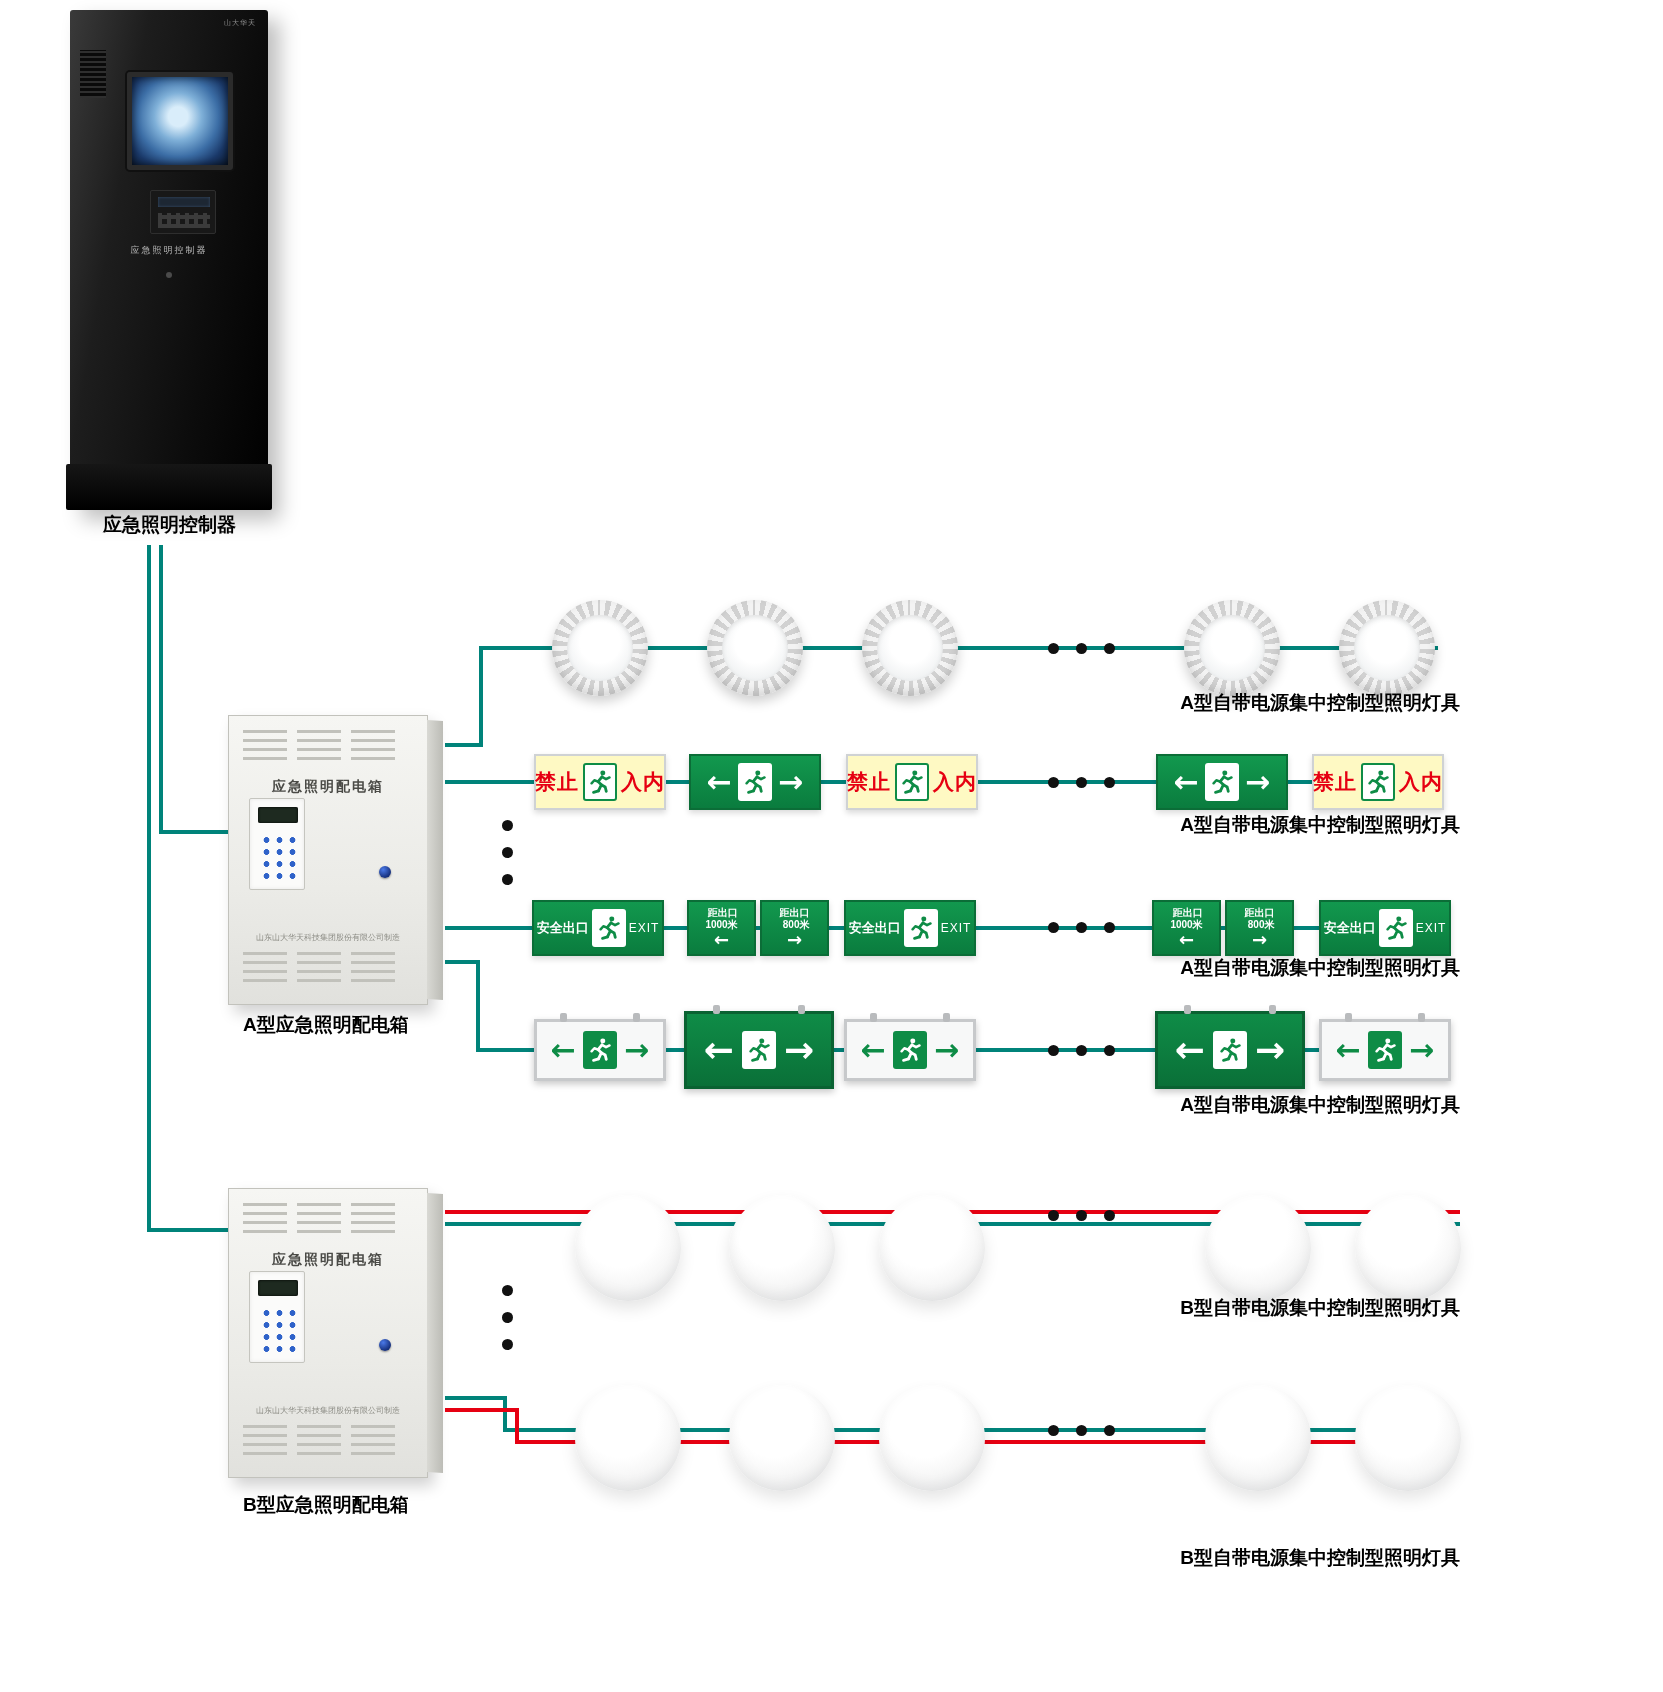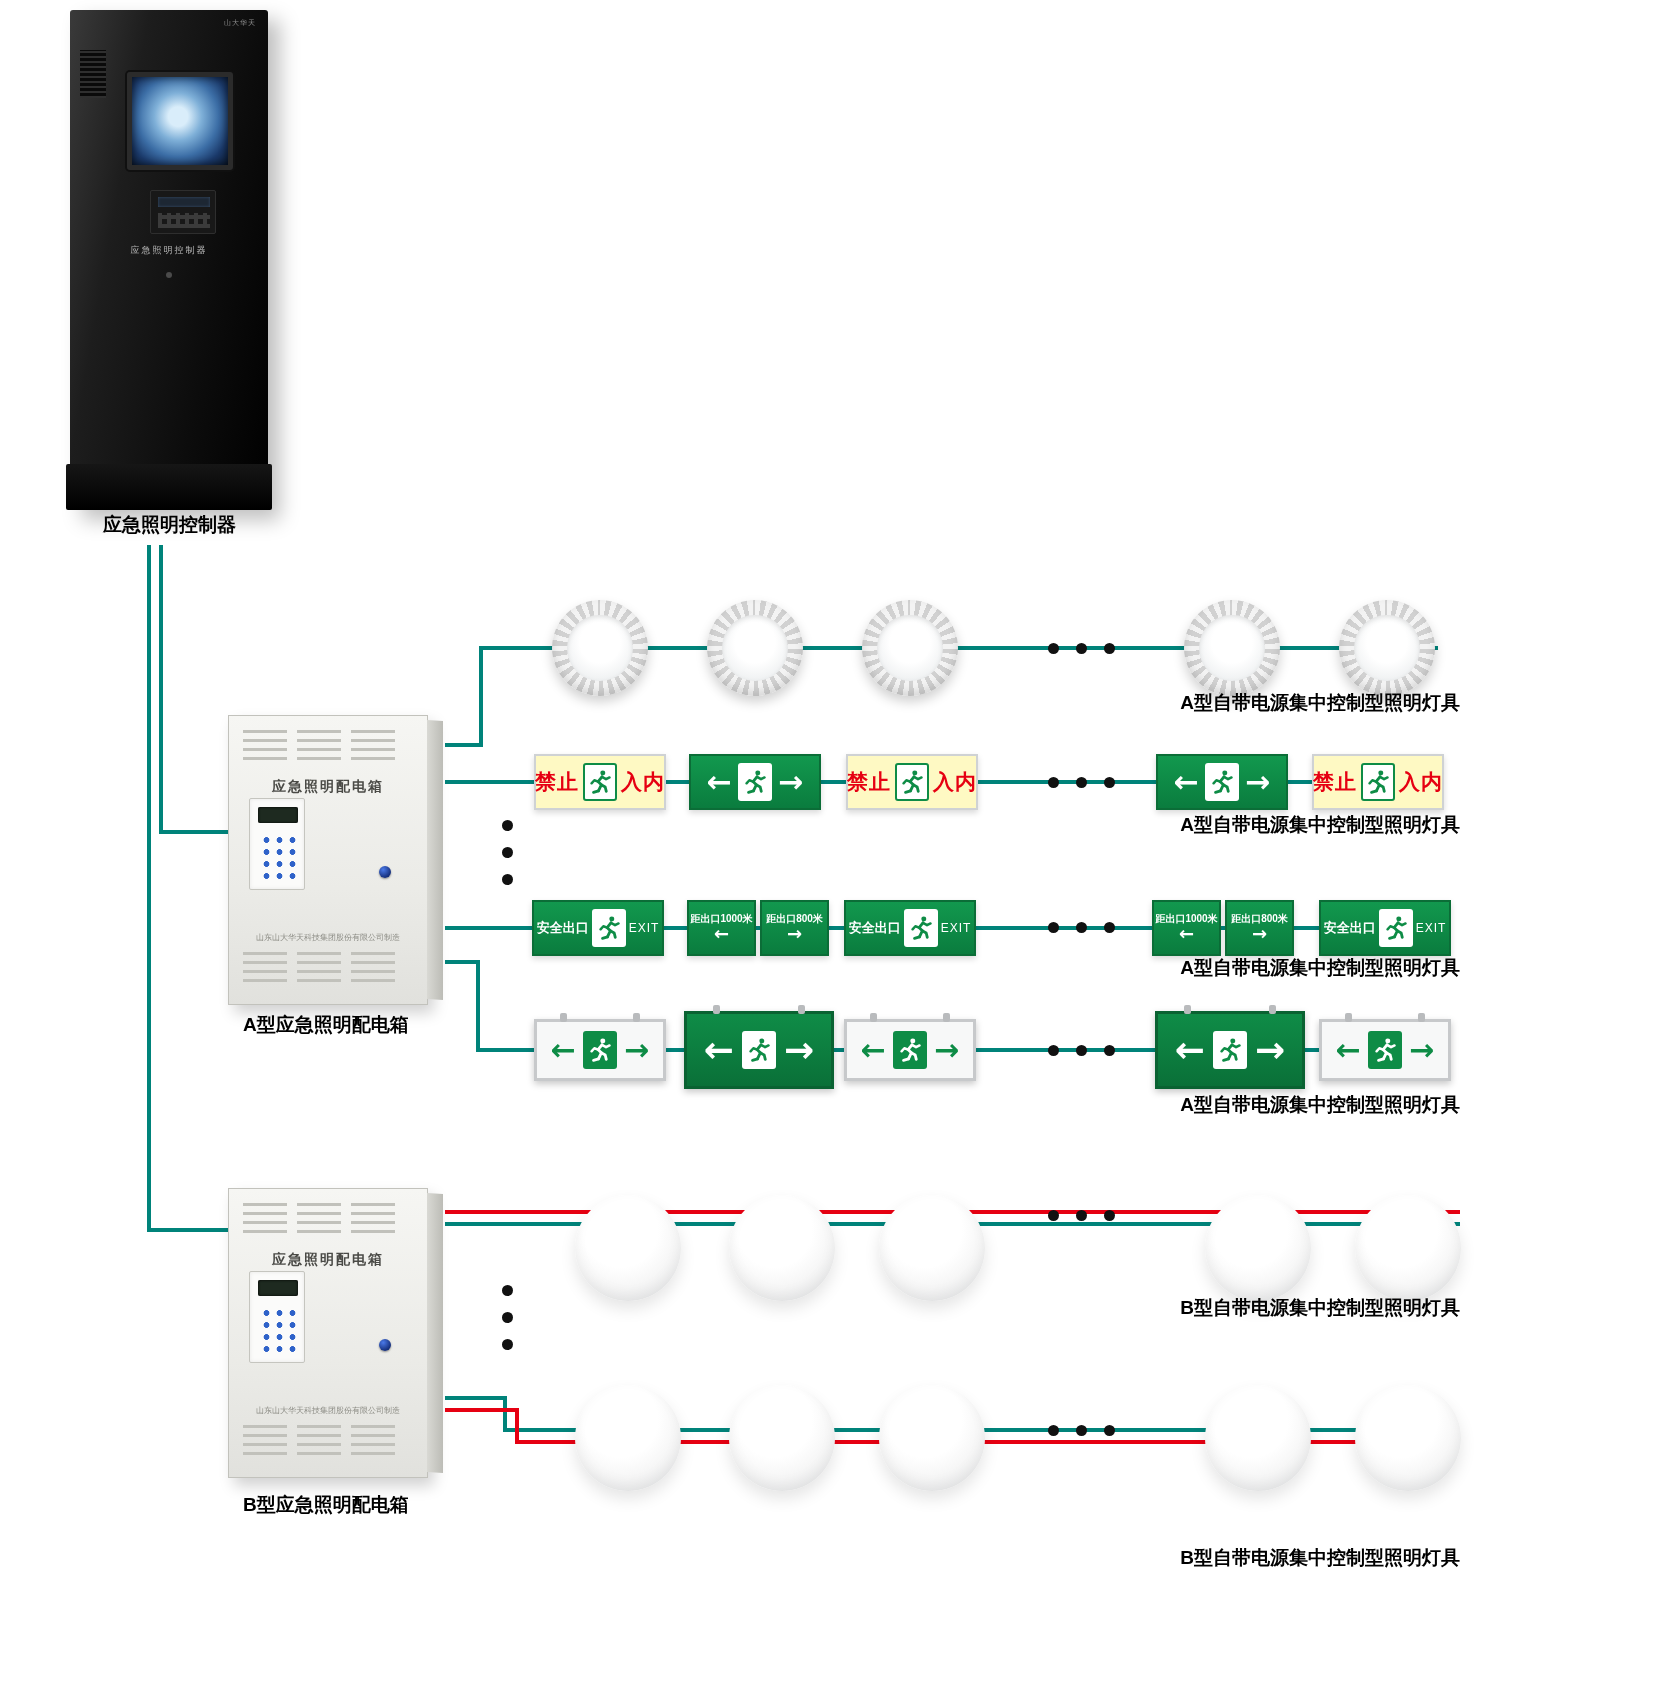--- a/index.html
+++ b/index.html
@@ -98,21 +98,21 @@
   .exit-sign { gap:3px; }
   .exit-cn { color:#fff; font-weight:bold; font-size:13px; white-space:nowrap; }
   .exit-en { color:#fff; font-weight:normal; font-size:12px; letter-spacing:1px; }
 
   .dist-sign { width:142px; height:56px; gap:4px; }
   .dist-panel { flex:1 1 0; height:100%; display:flex; flex-direction:column;
     align-items:center; justify-content:center; gap:1px;
     background:linear-gradient(180deg,#12984e,#0a7c3e); border:2px solid #0b6d37;
     box-shadow:0 3px 6px rgba(0,0,0,.15); }
   .dist-text { color:#fff; font-weight:bold; font-size:10px; line-height:1.15;
-    text-align:right; display:flex; flex-direction:row; }
+    text-align:right; display:flex; flex-direction:column; }
   .dist-panel .arrow { font-size:18px; }
 
   .hang-sign { border:3px solid #c7c9cb; box-shadow:0 3px 7px rgba(0,0,0,.22); }
   .hook { position:absolute; top:-9px; width:7px; height:9px; background:#b9bbbd; border-radius:2px; }
   .hook.h1 { left:18%; } .hook.h2 { right:18%; }
   .hang-sign.silver { width:132px; height:62px; background:#f7f8f8; gap:7px; }
   .hang-sign.silver .arrow { color:#0E8C46; }
   .hang-sign.silver .runner-box { background:#0E8C46; }
   .hang-sign.silver .run { color:#fff; }
   .hang-sign.large { width:150px; height:78px; border-color:#0a6232;

